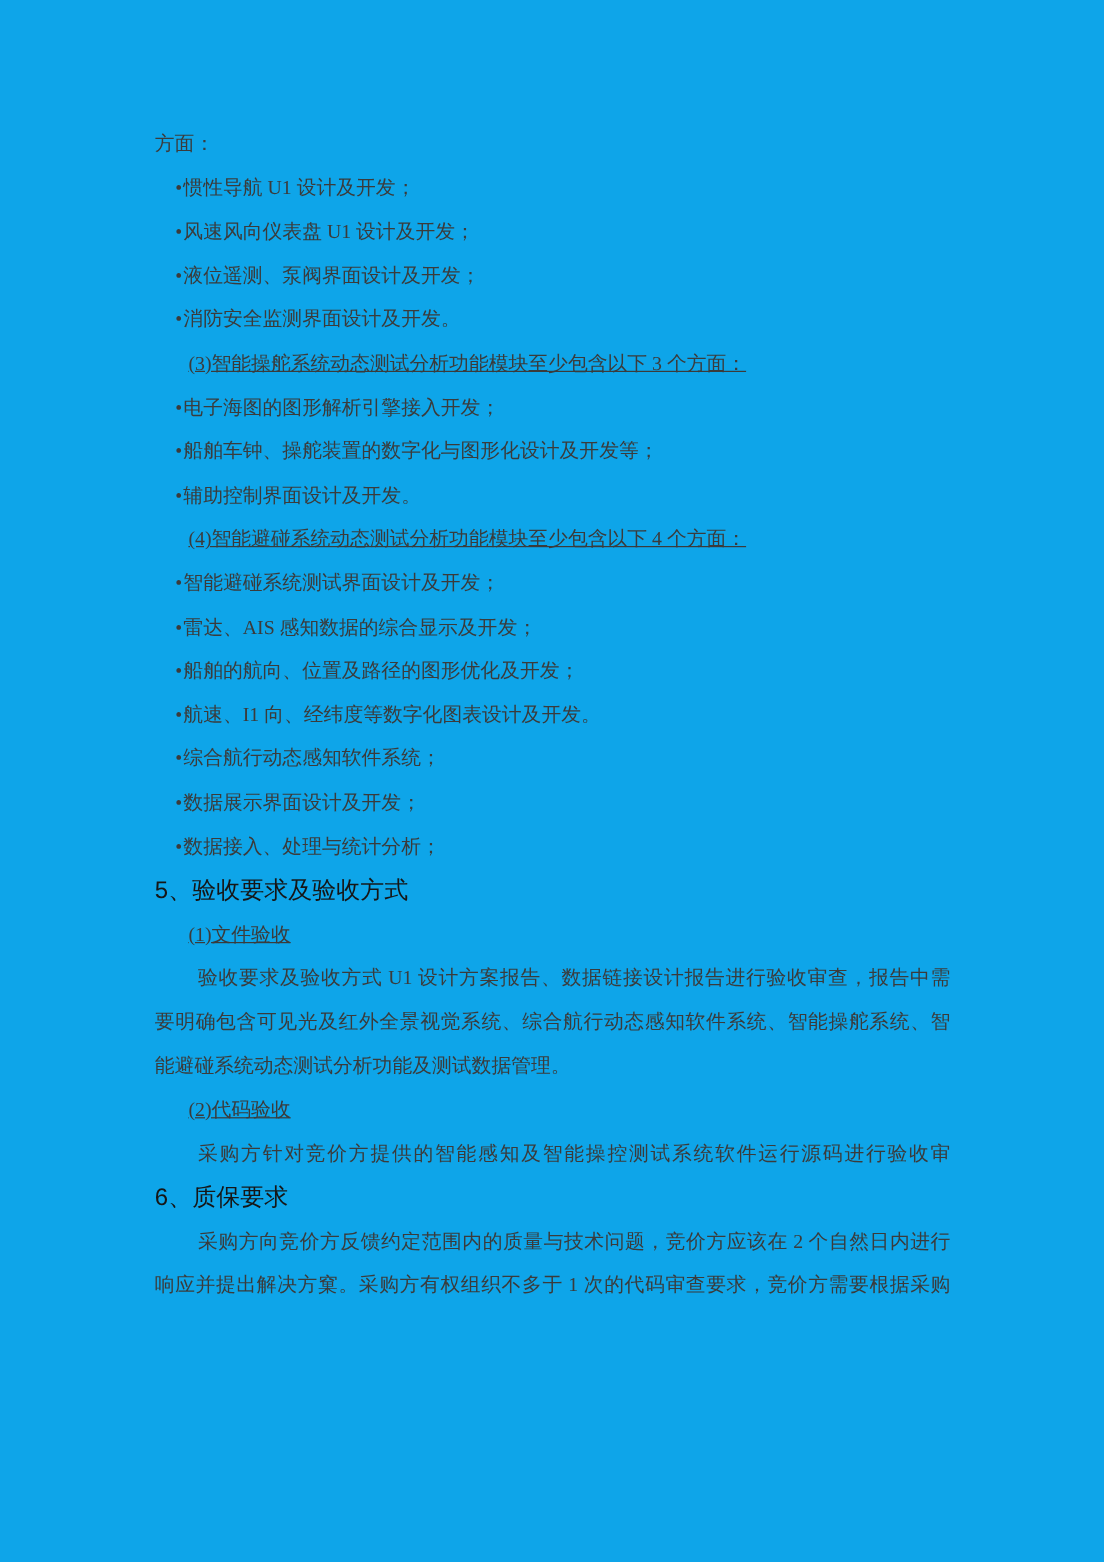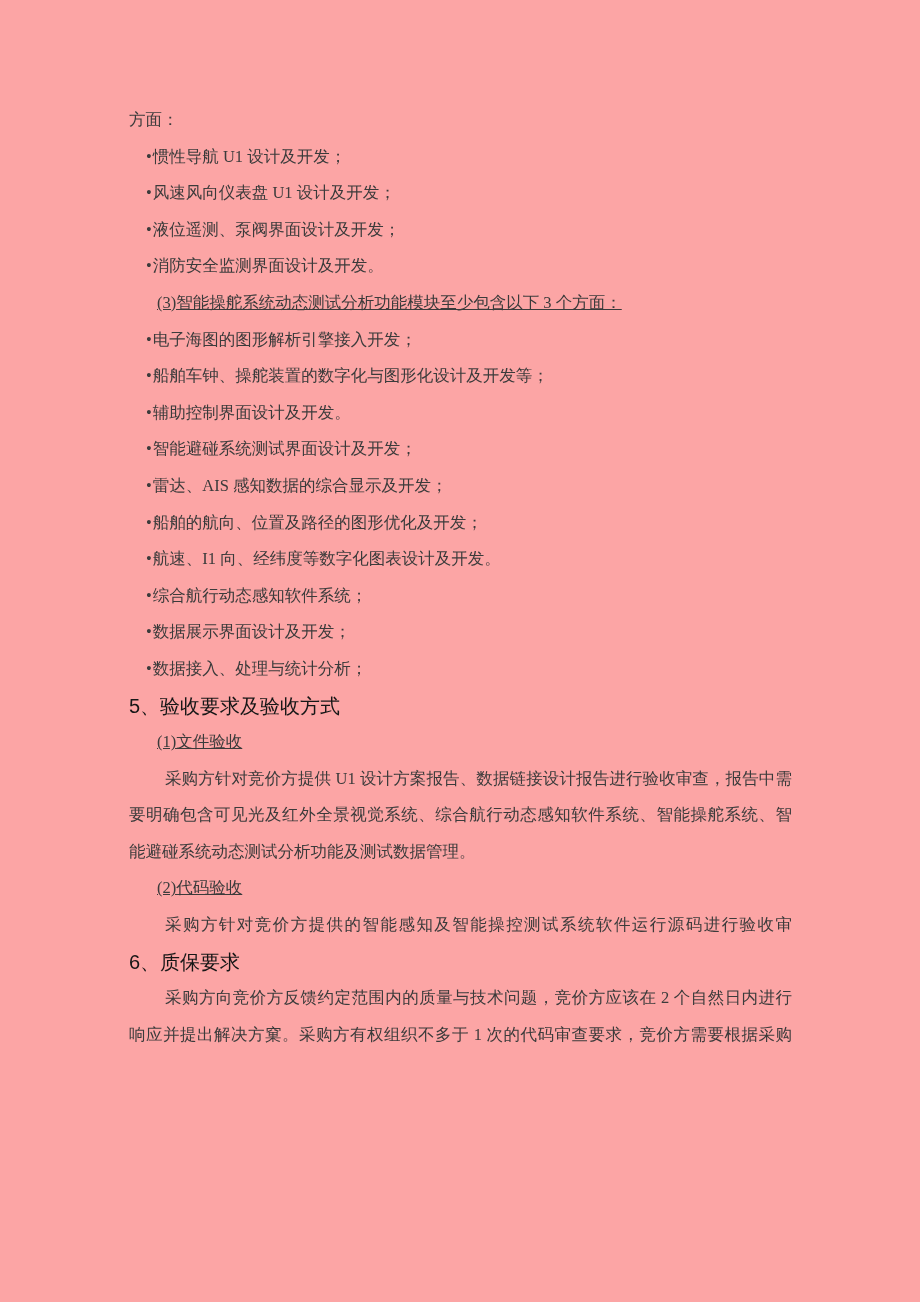--- a/index.html
+++ b/index.html
@@ -1,20 +1,20 @@
 <!DOCTYPE html>
 <html><head>
 <meta charset="utf-8">
 <style>
   html, body { margin: 0; padding: 0; background: #ffffff; }
   .page {
     position: relative;
     width: 920px;
     height: 1302px;
-    background: #fca5a5;
+    background: #0ea5e9;
     overflow: hidden;
     font-family: "Liberation Serif", "DejaVu Serif", serif;
     color: #3b3b3b;
   }
   .content {
     position: absolute;
     left: 129px;
     top: 102px;
     width: 663px;
   }
@@ -48,32 +48,33 @@
     <div class="line bullet"><span class="bdot">•</span><span>惯性导航 U1 设计及开发；</span></div>
     <div class="line bullet"><span class="bdot">•</span><span>风速风向仪表盘 U1 设计及开发；</span></div>
     <div class="line bullet"><span class="bdot">•</span><span>液位遥测、泵阀界面设计及开发；</span></div>
     <div class="line bullet"><span class="bdot">•</span><span>消防安全监测界面设计及开发。</span></div>
 
     <div class="line numline">(3)智能操舵系统动态测试分析功能模块至少包含以下 3 个方面：</div>
     <div class="line bullet"><span class="bdot">•</span><span>电子海图的图形解析引擎接入开发；</span></div>
     <div class="line bullet"><span class="bdot">•</span><span>船舶车钟、操舵装置的数字化与图形化设计及开发等；</span></div>
     <div class="line bullet"><span class="bdot">•</span><span>辅助控制界面设计及开发。</span></div>
 
+    <div class="line numline">(4)智能避碰系统动态测试分析功能模块至少包含以下 4 个方面：</div>
     <div class="line bullet"><span class="bdot">•</span><span>智能避碰系统测试界面设计及开发；</span></div>
     <div class="line bullet"><span class="bdot">•</span><span>雷达、AIS 感知数据的综合显示及开发；</span></div>
     <div class="line bullet"><span class="bdot">•</span><span>船舶的航向、位置及路径的图形优化及开发；</span></div>
     <div class="line bullet"><span class="bdot">•</span><span>航速、I1 向、经纬度等数字化图表设计及开发。</span></div>
 
     <div class="line bullet"><span class="bdot">•</span><span>综合航行动态感知软件系统；</span></div>
     <div class="line bullet"><span class="bdot">•</span><span>数据展示界面设计及开发；</span></div>
     <div class="line bullet"><span class="bdot">•</span><span>数据接入、处理与统计分析；</span></div>
 
     <div class="line sec-heading">5、验收要求及验收方式</div>
     <div class="line numline">(1)文件验收</div>
-    <div class="line just pfirst">采购方针对竞价方提供 U1 设计方案报告、数据链接设计报告进行验收审查，报告中需</div>
+    <div class="line just pfirst">验收要求及验收方式 U1 设计方案报告、数据链接设计报告进行验收审查，报告中需</div>
     <div class="line just">要明确包含可见光及红外全景视觉系统、综合航行动态感知软件系统、智能操舵系统、智</div>
     <div class="line">能避碰系统动态测试分析功能及测试数据管理。</div>
     <div class="line numline">(2)代码验收</div>
     <div class="line just pfirst">采购方针对竞价方提供的智能感知及智能操控测试系统软件运行源码进行验收审</div>
 
     <div class="line sec-heading">6、质保要求</div>
     <div class="line just pfirst">采购方向竞价方反馈约定范围内的质量与技术问题，竞价方应该在 2 个自然日内进行</div>
     <div class="line just">响应并提出解决方窠。采购方有权组织不多于 1 次的代码审查要求，竞价方需要根据采购</div>
 
   </div>

